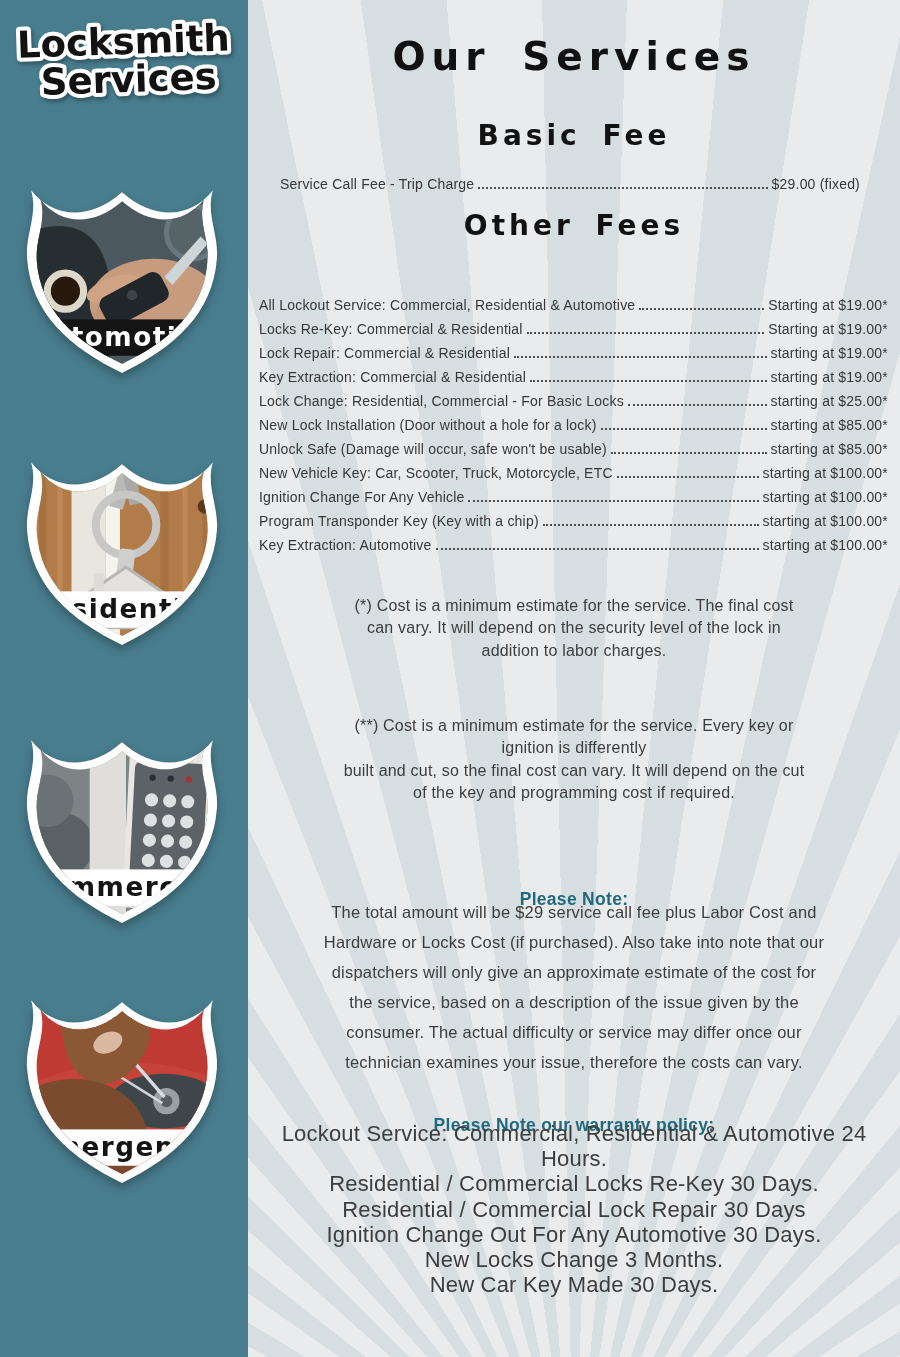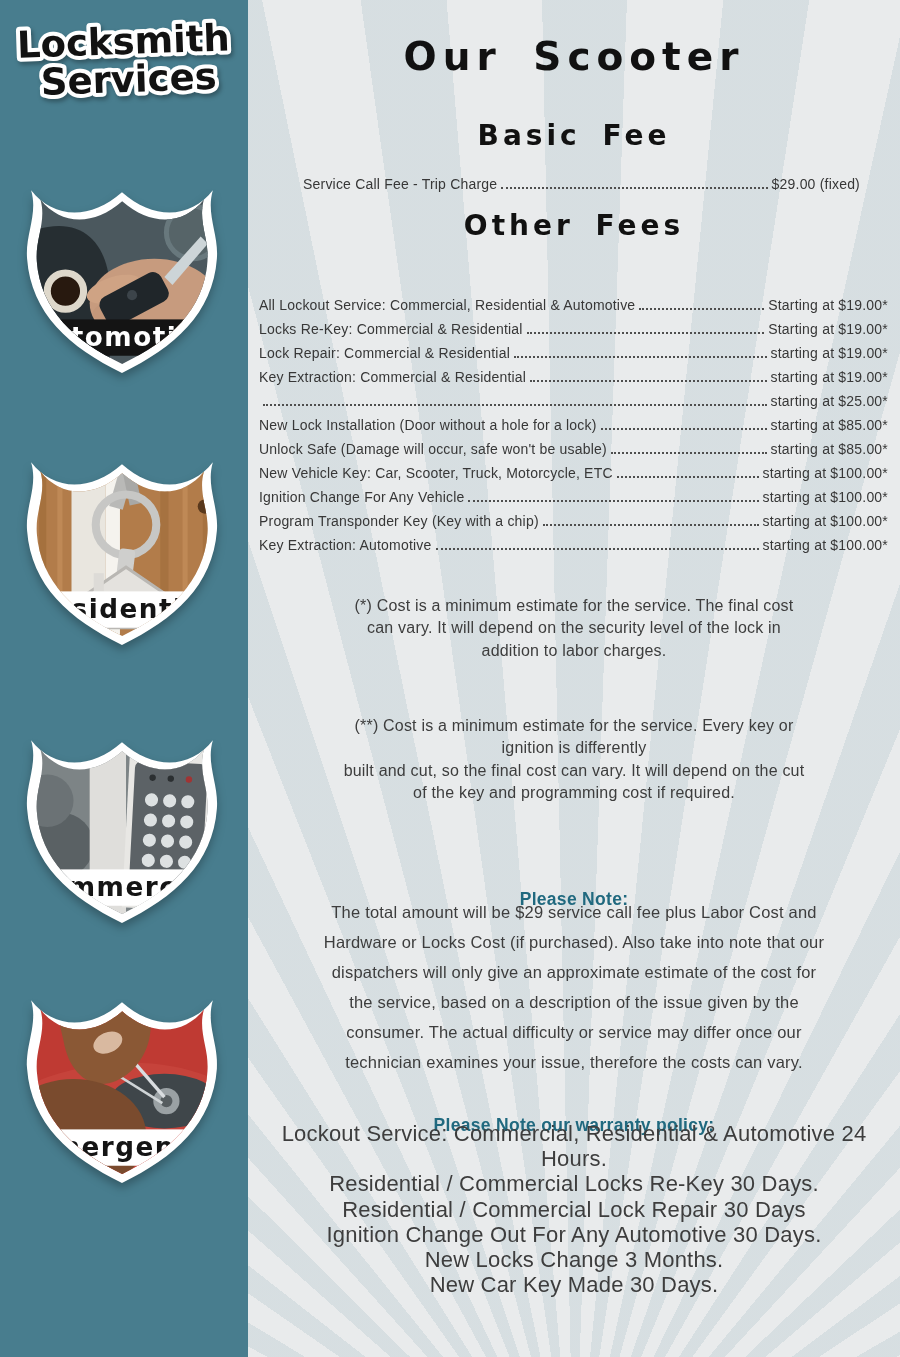--- a/index.html
+++ b/index.html
@@ -42,21 +42,21 @@
   }
   .page-title{ top:34px; font-size:39px; letter-spacing:6px; word-spacing:12px; }
   .basic-head{ top:119px; font-size:28px; letter-spacing:4px; word-spacing:8px; }
   .other-head{ top:209px; font-size:28px; letter-spacing:4px; word-spacing:8px; }
   .fee-row{
     display:flex; align-items:flex-end; height:24px;
     font-size:14px; color:#373737; letter-spacing:.2px; white-space:nowrap;
   }
   .fee-row .svc, .fee-row .price{ line-height:20px; }
   .dots{ flex:1; border-bottom:2px dotted #4e4e4e; margin:0 4px 5px 4px; min-width:12px; }
-  .basic-row{ top:170px; left:32px; right:40px;margin-left:23px; }
+  .basic-row{ top:170px; left:32px; right:40px; }
   .fee-list{ top:263px; left:11px; right:12px;margin-top:28px; }
   .note{
     font-size:16px; line-height:22.4px; color:#3d3d3d; white-space:pre-line; letter-spacing:.2px;
   }
   .note-1{ top:595px; left:30px; right:30px; }
   .note-2{ top:715px; left:24px; right:24px; }
   .teal-head{
     font-size:17.5px; font-weight:bold; color:#20697f; letter-spacing:.3px;margin-top:20px;
   }
   .pn-head{ top:869px; }
@@ -185,21 +185,21 @@
         <ellipse cx="60" cy="152" rx="72" ry="56" fill="#7a4b2e"></ellipse>
         <ellipse cx="94" cy="60" rx="15" ry="10" fill="#d9b9a0" transform="rotate(-24 94 60)"></ellipse>
         <rect x="15" y="146" width="190" height="36" fill="#ffffff"></rect>
         <text x="108" y="172" text-anchor="middle" fill="#141414">Emergency</text>
       </g>
     </svg>
   </div>
 
   <div class="main">
 
-    <div class="abs center fun-head page-title">Our Scooter</div>
+    <div class="abs center fun-head page-title">Our Services</div>
 
     <div class="abs center fun-head basic-head">Basic Fee</div>
 
     <div class="abs basic-row fee-row">
       <span class="svc">Service Call Fee - Trip Charge</span>
       <span class="dots"></span>
       <span class="price">$29.00 (fixed)</span>
     </div>
 
     <div class="abs center fun-head other-head">Other Fees</div>
@@ -219,20 +219,21 @@
         <span class="svc">Lock Repair: Commercial &amp; Residential</span>
         <span class="dots"></span>
         <span class="price">starting at $19.00*</span>
       </div>
       <div class="fee-row">
         <span class="svc">Key Extraction: Commercial &amp; Residential</span>
         <span class="dots"></span>
         <span class="price">starting at $19.00*</span>
       </div>
       <div class="fee-row">
+        <span class="svc">Lock Change: Residential, Commercial - For Basic Locks</span>
         <span class="dots"></span>
         <span class="price">starting at $25.00*</span>
       </div>
       <div class="fee-row">
         <span class="svc">New Lock Installation (Door without a hole for a lock)</span>
         <span class="dots"></span>
         <span class="price">starting at $85.00*</span>
       </div>
       <div class="fee-row">
         <span class="svc">Unlock Safe (Damage will occur, safe won't be usable)</span>

